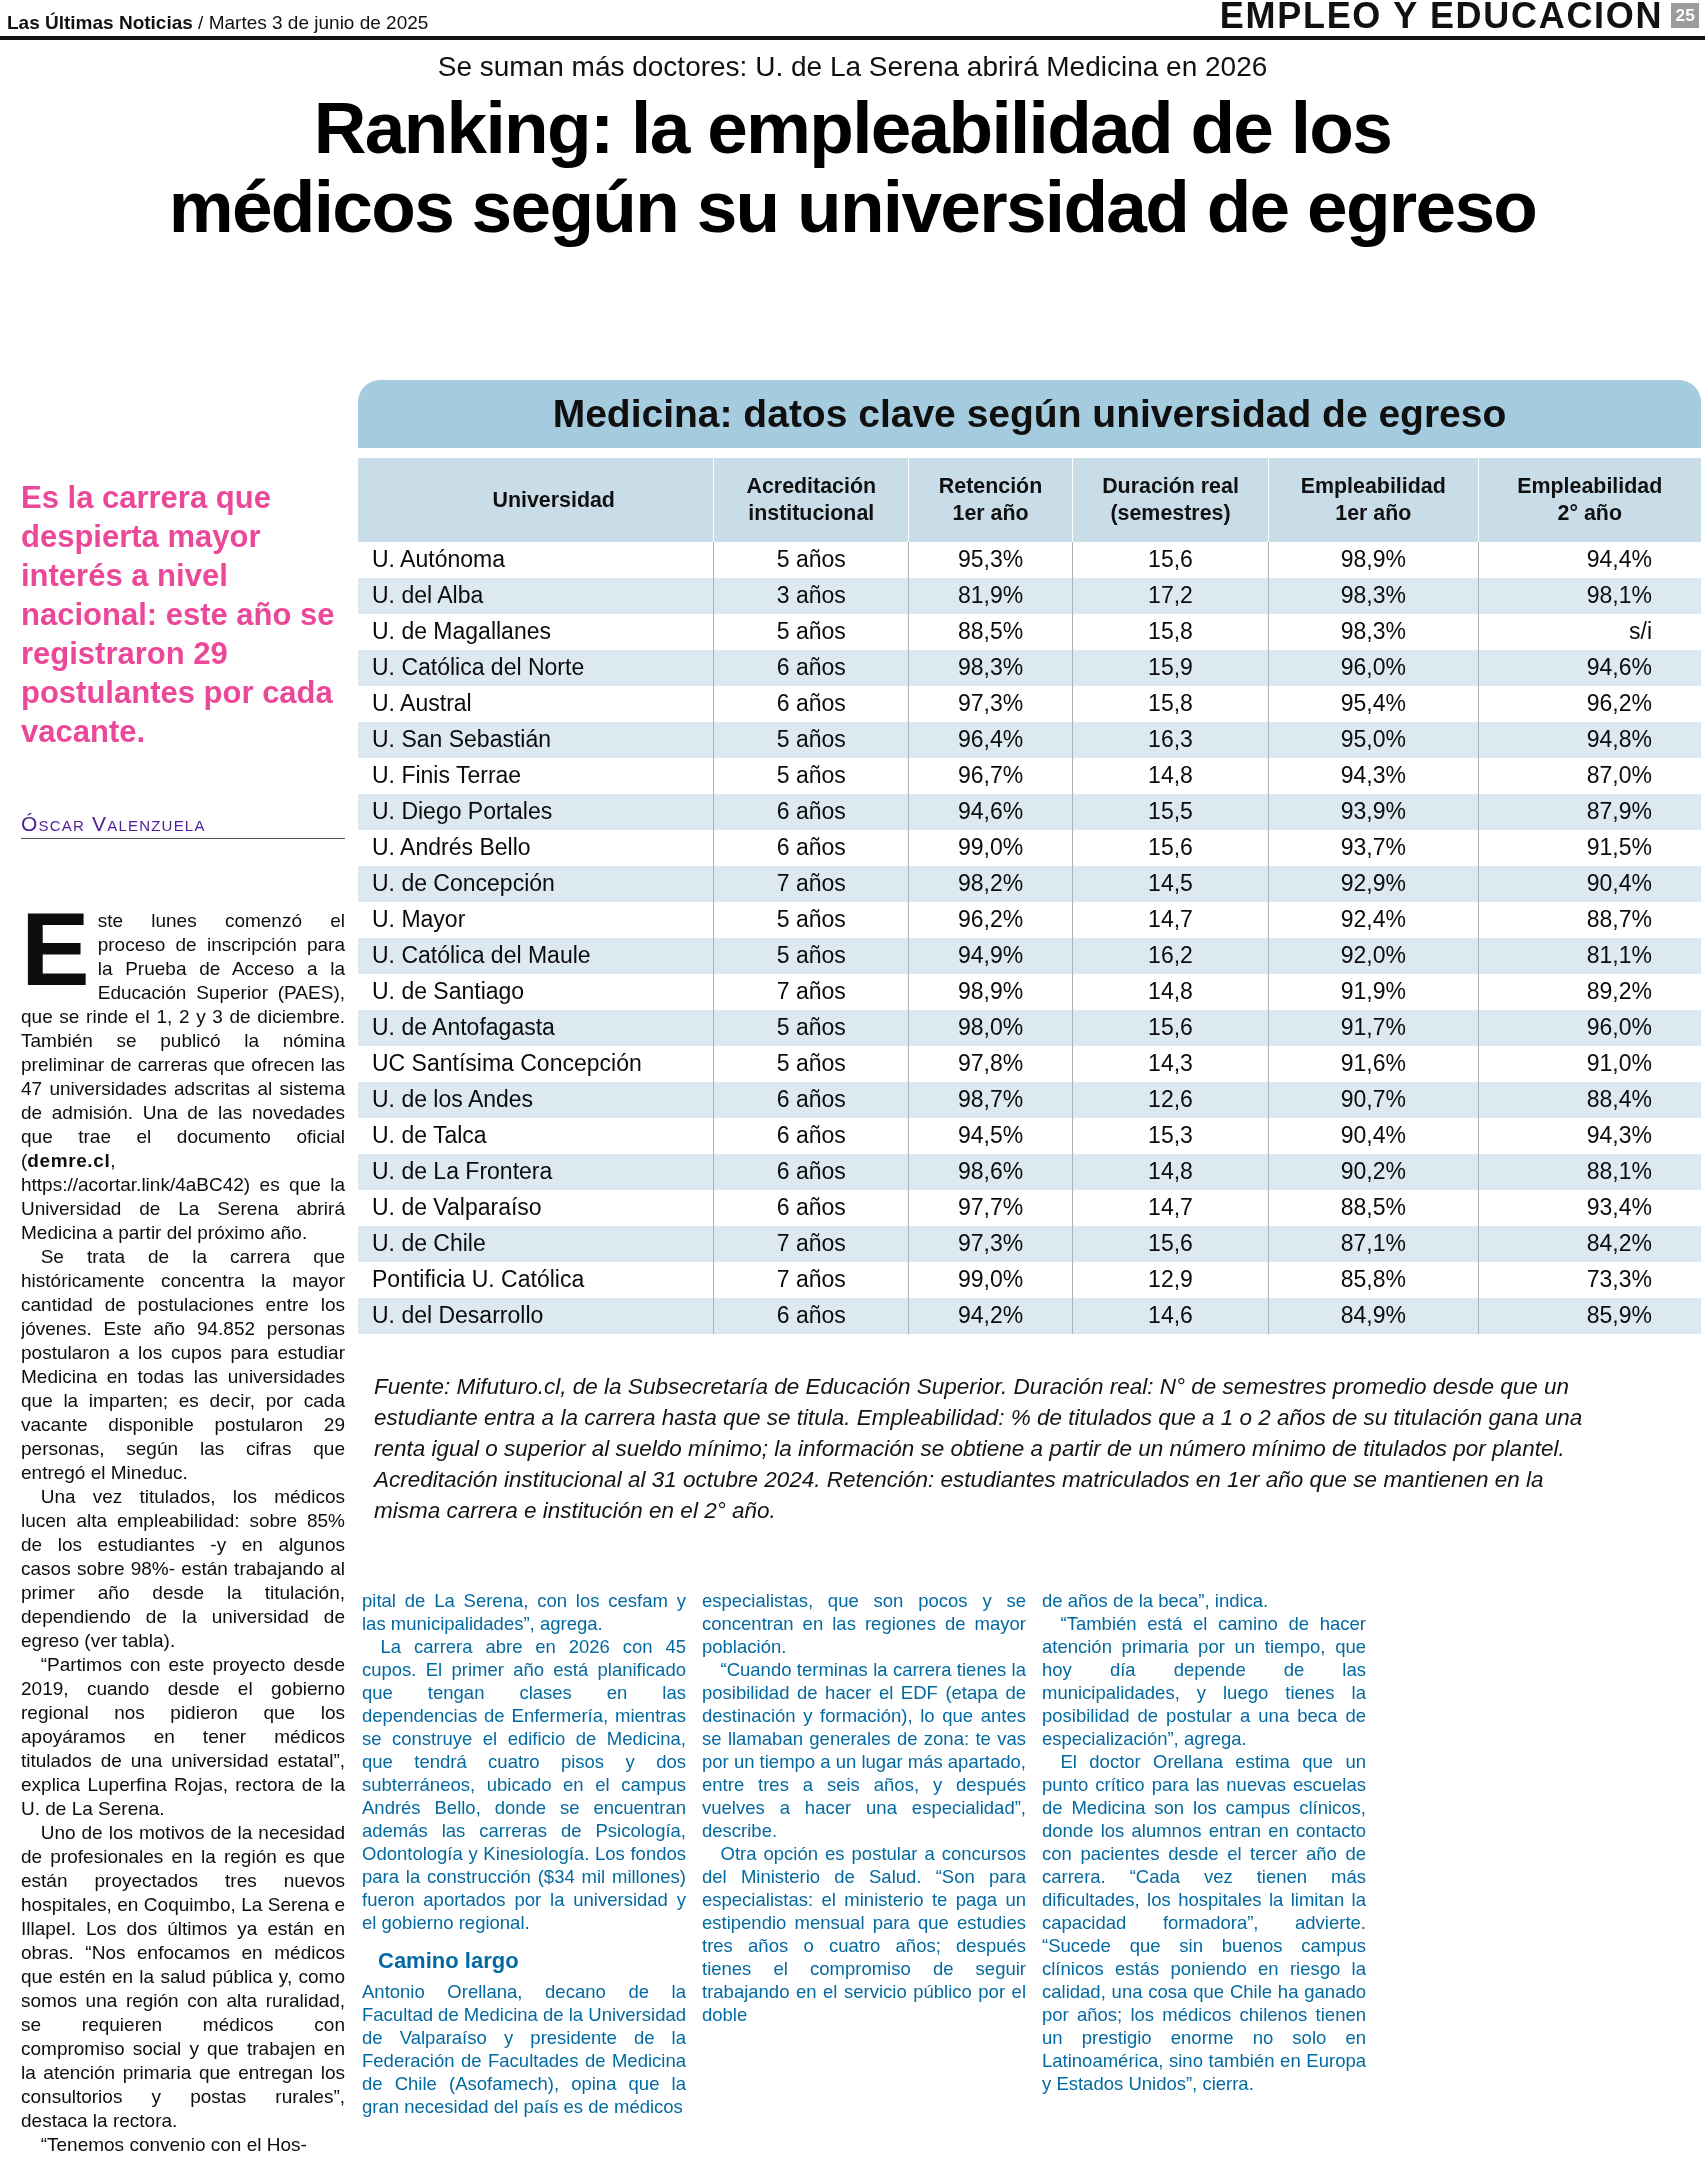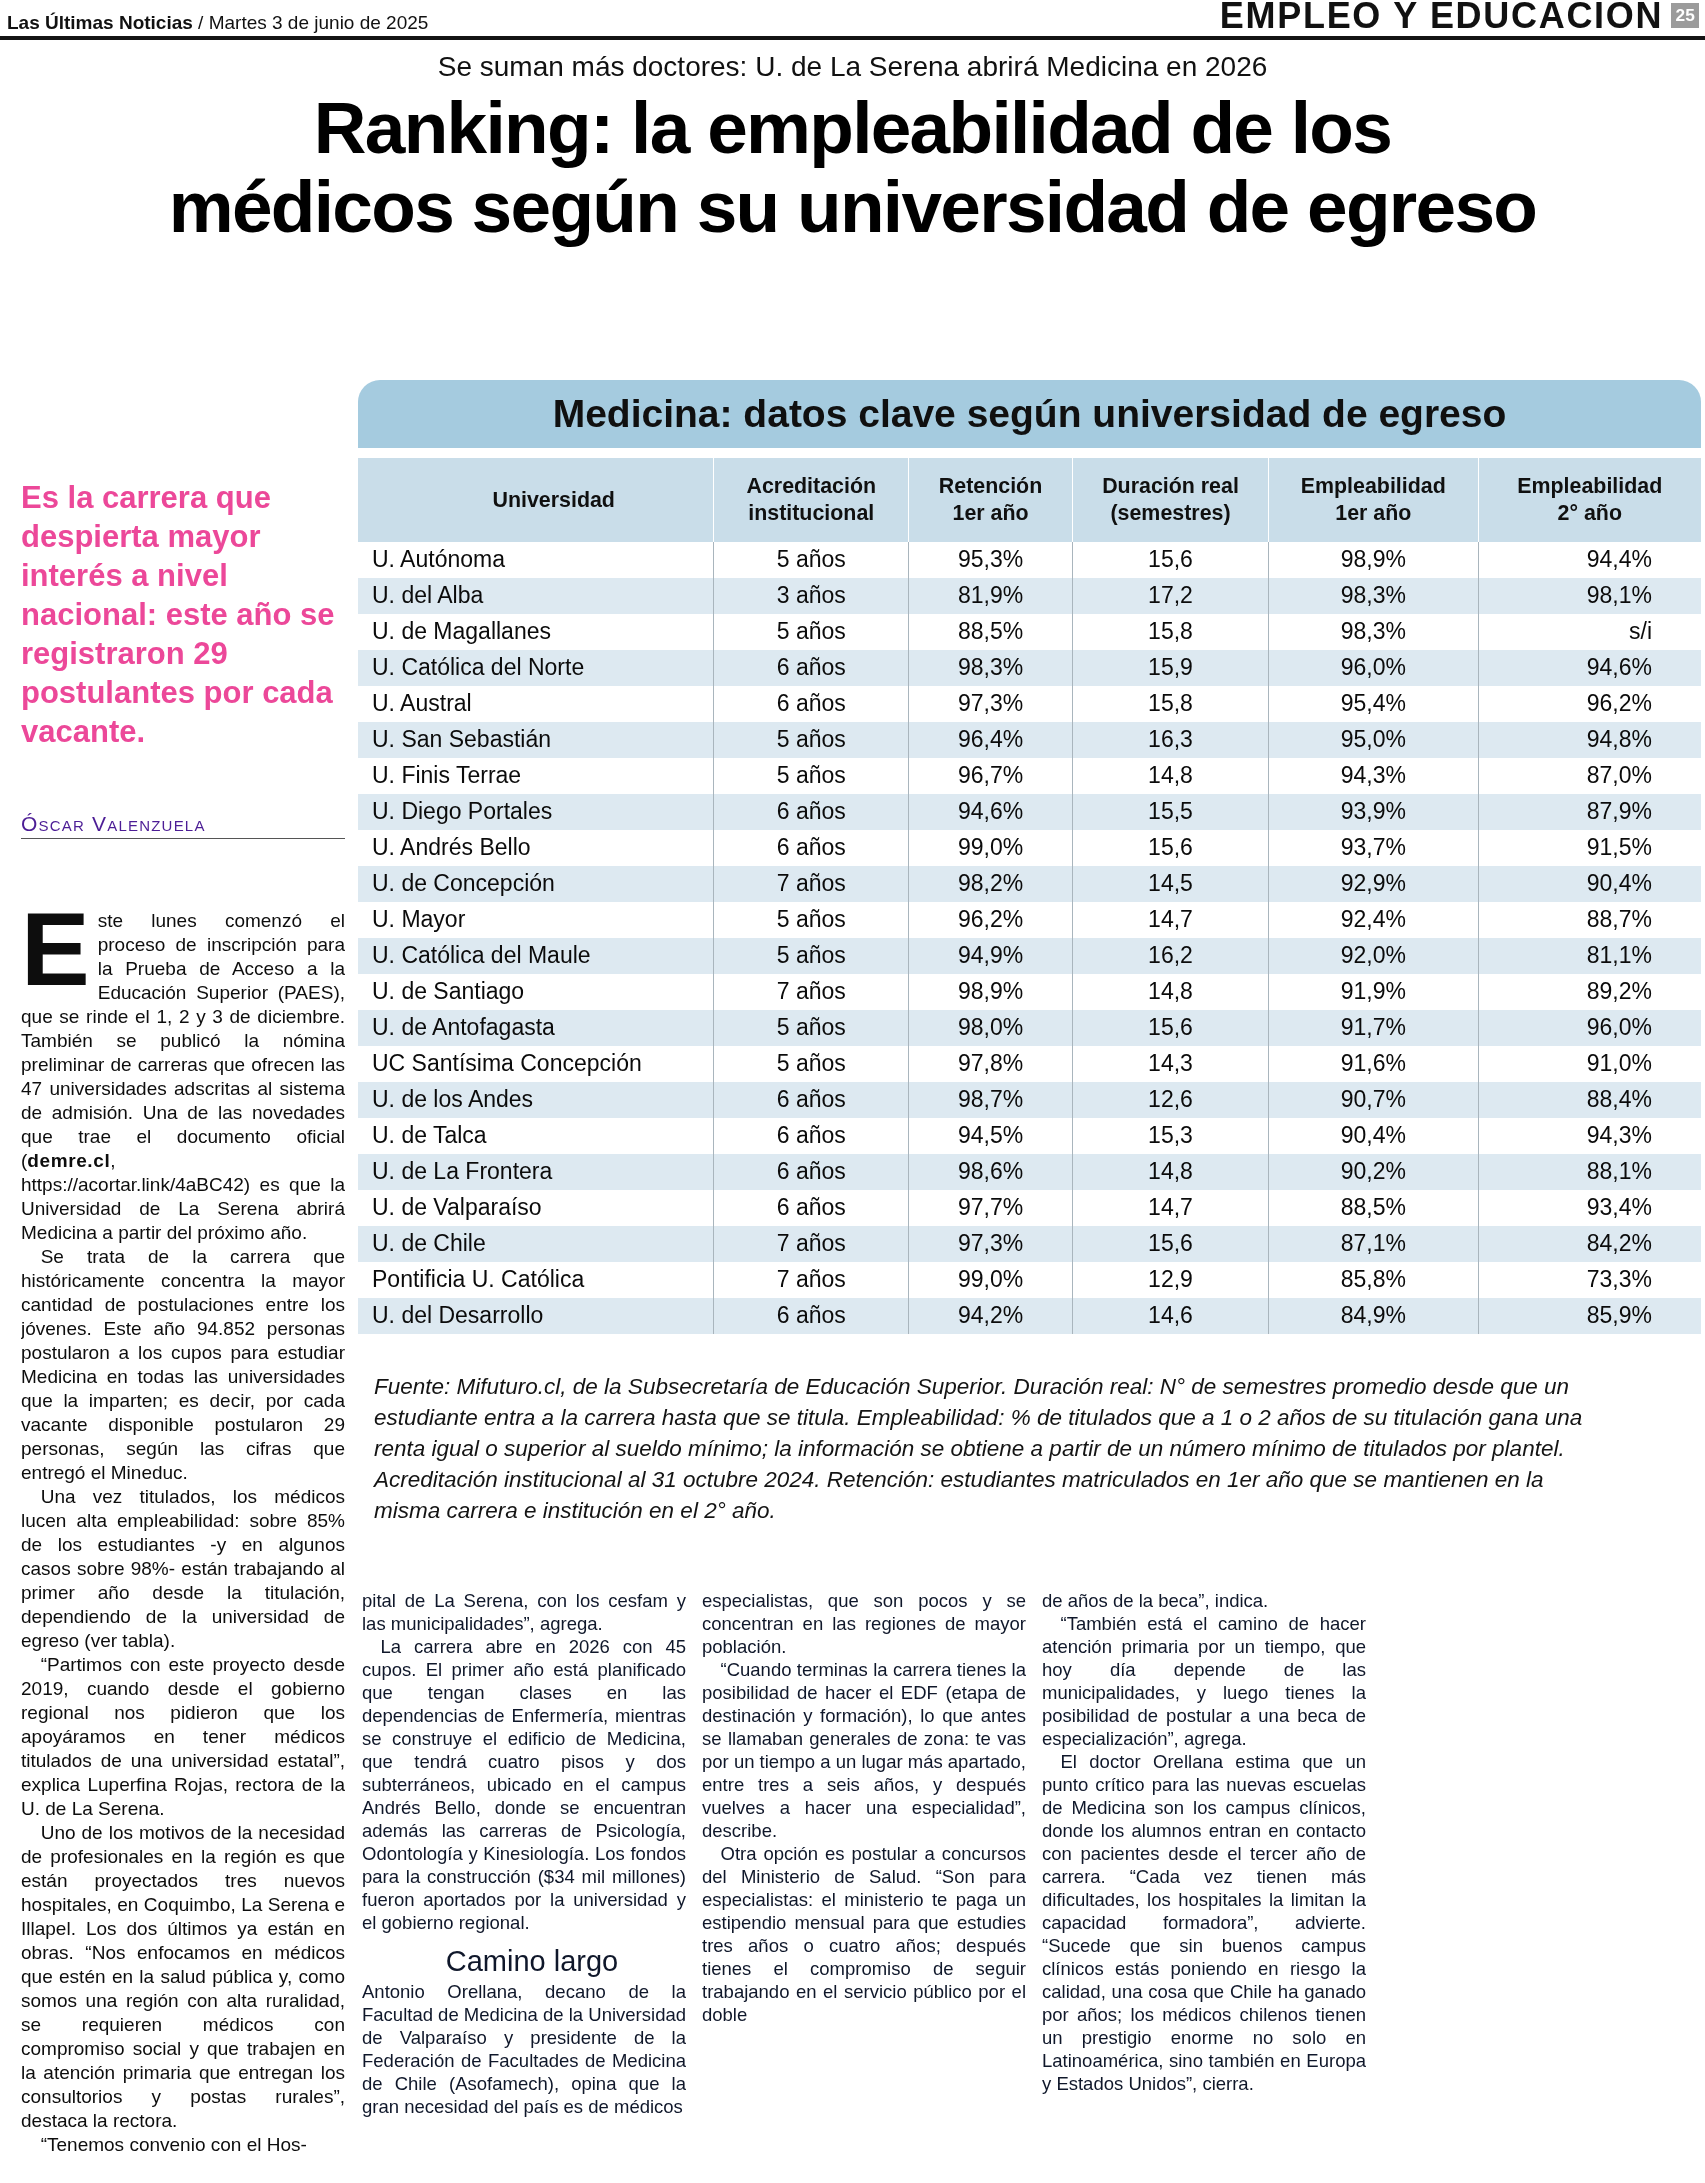--- a/index.html
+++ b/index.html
@@ -86,29 +86,29 @@
   table.ig td:last-child{text-align:right; padding-right:49px;}
   table.ig tr.shaded td{background:#dde9f1;}
 
   .footnote{
     position:absolute; left:374px; top:1371px; width:1221px;
     font-style:italic; font-size:22.5px; line-height:31px; color:#141414; text-align:left;
   }
 
   
   .bcol{position:absolute; top:1589px; width:324px; height:594px; overflow:hidden;
-        text-align:justify; font-size:18.5px; line-height:23px; color:#0f172a;}
+        text-align:justify; font-size:18.5px; line-height:23px; color:#0369a1;}
   .bcol p{margin:0;}
   .bcol p.ind{text-indent:18.5px;}
   .bcol2{left:362px;}
   .bcol3{left:702px;}
   .bcol4{left:1042px;}
   .subhead{
-    font-weight:normal; font-size:29px; line-height:28px; margin:12.7px 0 5.8px 16px !important;
-    text-align:center; letter-spacing:0;
+    font-weight:bold; font-size:22px; line-height:28px; margin:12.7px 0 5.8px 16px !important;
+    text-align:left; letter-spacing:0;
   }
 </style>
 </head>
 <body>
 
 <div class="page">
 
   <div class="masthead">
     <div class="masthead-left">
       <span class="paper">Las Últimas Noticias</span><span> / Martes 3 de junio de 2025</span>

